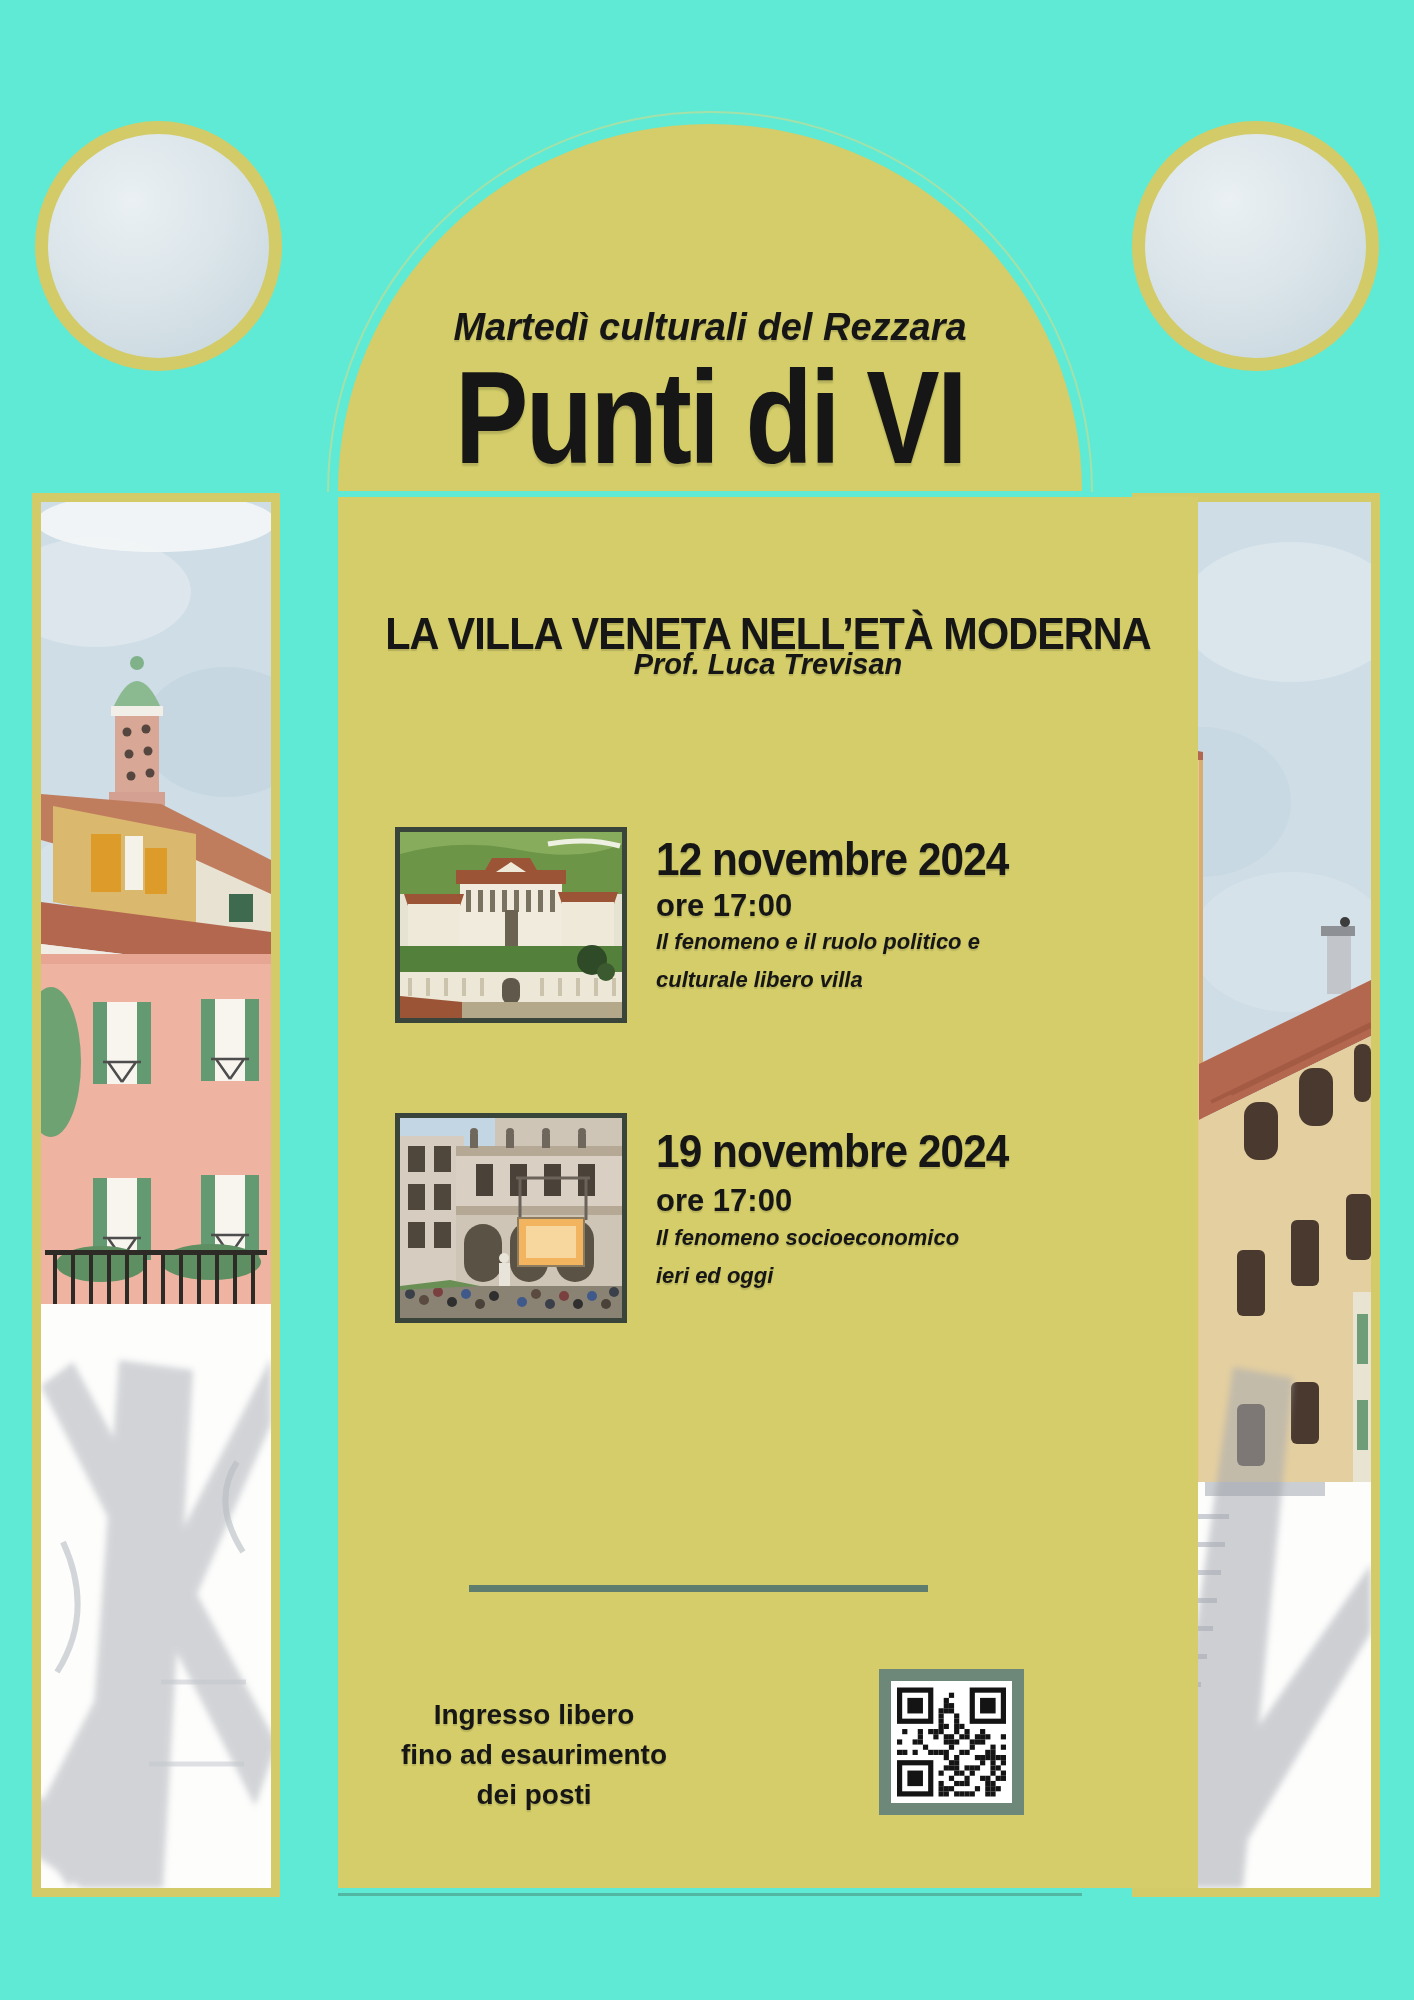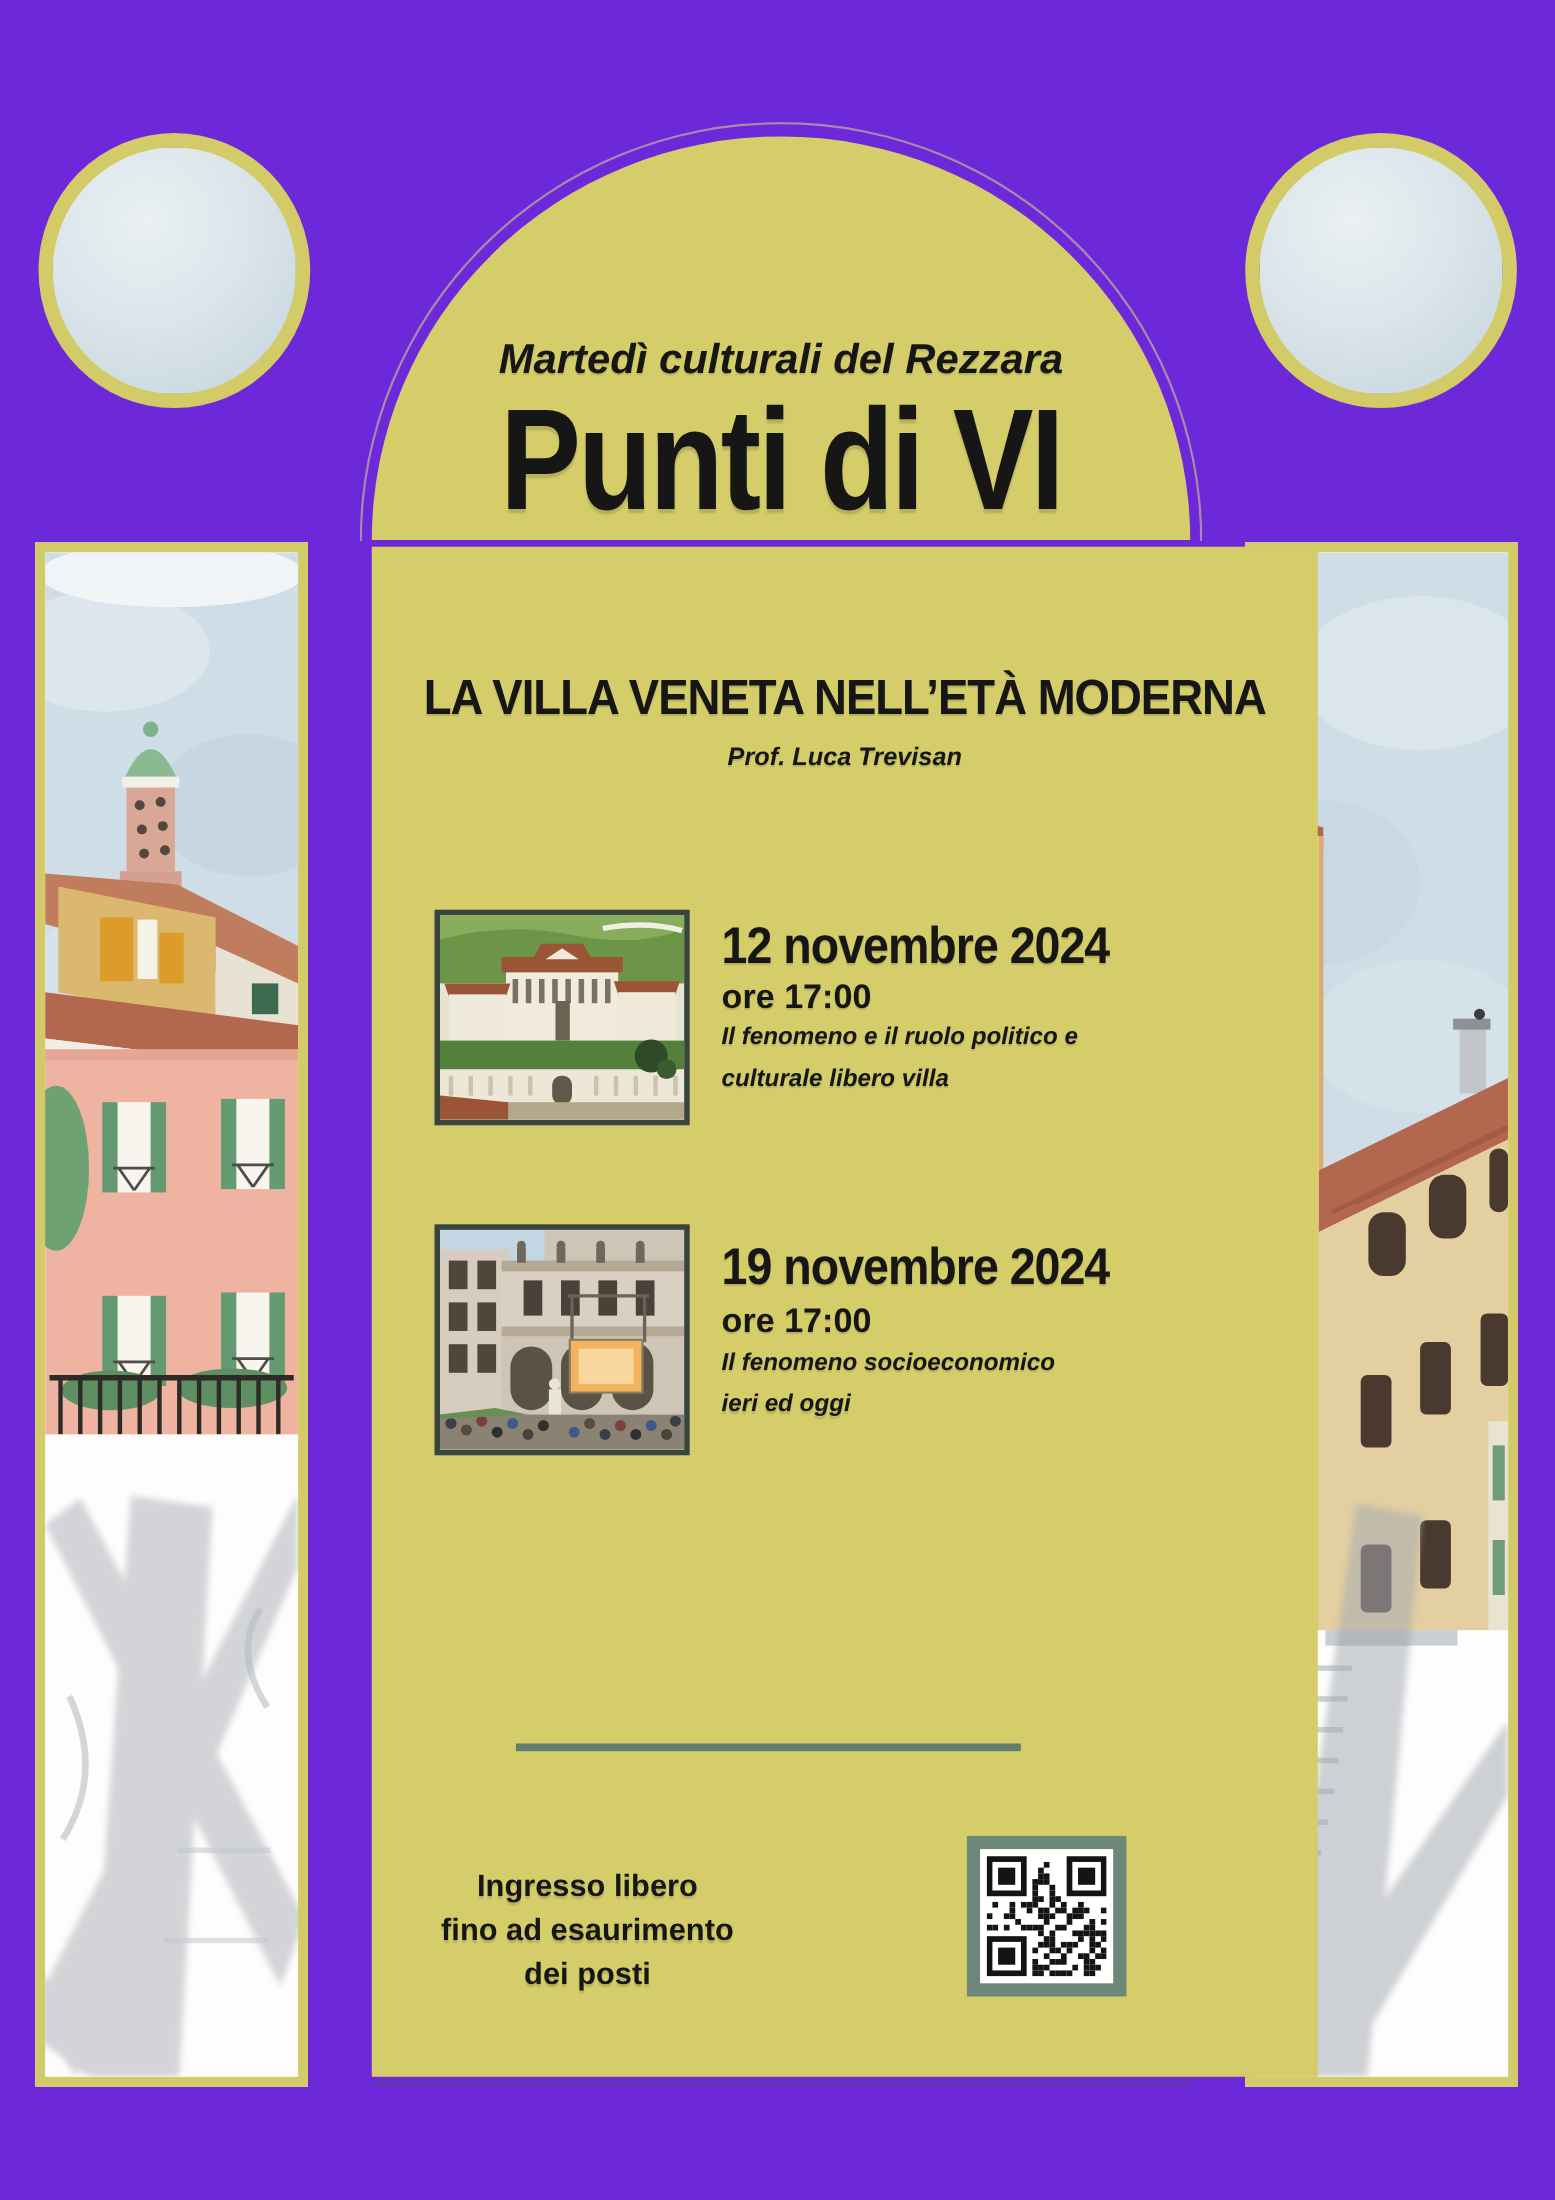--- a/index.html
+++ b/index.html
@@ -1,16 +1,16 @@
 <!DOCTYPE html>
 <html><head>
 <meta charset="utf-8">
 <style>
   html,body{margin:0;padding:0;background:#4c6357;}
-  .poster{position:relative;width:1414px;height:2000px;background:#6d28d9;overflow:hidden;
+  .poster{position:relative;width:1414px;height:2000px;background:#5eead4;overflow:hidden;
           font-family:"Liberation Sans",sans-serif;color:#161616;margin:0 auto;}
   
   .circle{position:absolute;width:247px;height:250px;border:13px solid #d3cb67;border-radius:50%;
           box-sizing:border-box;
           background:radial-gradient(circle at 38% 30%,#eaf0f3 0%,#dbe5ea 45%,#ccdae1 80%,#c5d4dc 100%);}
   .circle-left{left:35px;top:121px}
   .circle-right{left:1132px;top:121px}
   
   .pillar{position:absolute;top:493px;width:248px;height:1404px;border:9px solid #d3cb67;
           background:#fdfdfb;box-sizing:border-box;overflow:hidden;}
@@ -26,21 +26,21 @@
   .series{position:absolute;top:182px;width:100%;text-align:center;font-size:38px;font-weight:700;
           font-style:italic;text-shadow:0 2px 1px rgba(60,60,25,.18);}
   .main-title{position:absolute;top:228px;width:100%;text-align:center;font-size:131px;line-height:131px;
           font-weight:700;letter-spacing:-3px;transform:scaleX(.84);transform-origin:50% 50%;
           text-shadow:0 3px 2px rgba(60,60,25,.2);}
   
   .column{position:absolute;left:338px;top:497px;width:860px;height:1391px;background:#d4cd6a;}
   .column-underline{position:absolute;left:338px;top:1893px;width:744px;height:3px;background:rgba(58,88,70,.35);}
   .lecture-title{position:absolute;top:111px;width:100%;text-align:center;font-size:45px;font-weight:700;
           letter-spacing:-1px;transform:scaleX(.92);text-shadow:0 2px 1px rgba(60,60,25,.2);}
-  .speaker{position:absolute;top:177px;width:100%;text-align:center;font-size:23px;font-weight:700;
+  .speaker{position:absolute;top:151px;width:100%;text-align:center;font-size:29px;font-weight:700;
           font-style:italic;text-shadow:0 2px 1px rgba(60,60,25,.18);}
   .event-img{position:absolute;left:57px;width:232px;border:5px solid #39443b;box-sizing:border-box;
           background:#ccc;overflow:hidden;}
   .img1{top:330px;height:196px}
   .img2{top:616px;height:210px}
   .event-img svg{display:block;width:100%;height:100%}
   .ev-date{position:absolute;left:318px;font-size:47px;font-weight:700;letter-spacing:-1px;
           transform:scaleX(.9);transform-origin:0 50%;white-space:nowrap;
           text-shadow:0 2px 1px rgba(60,60,25,.2);}
   .e1d{top:334px}.e2d{top:626px}

